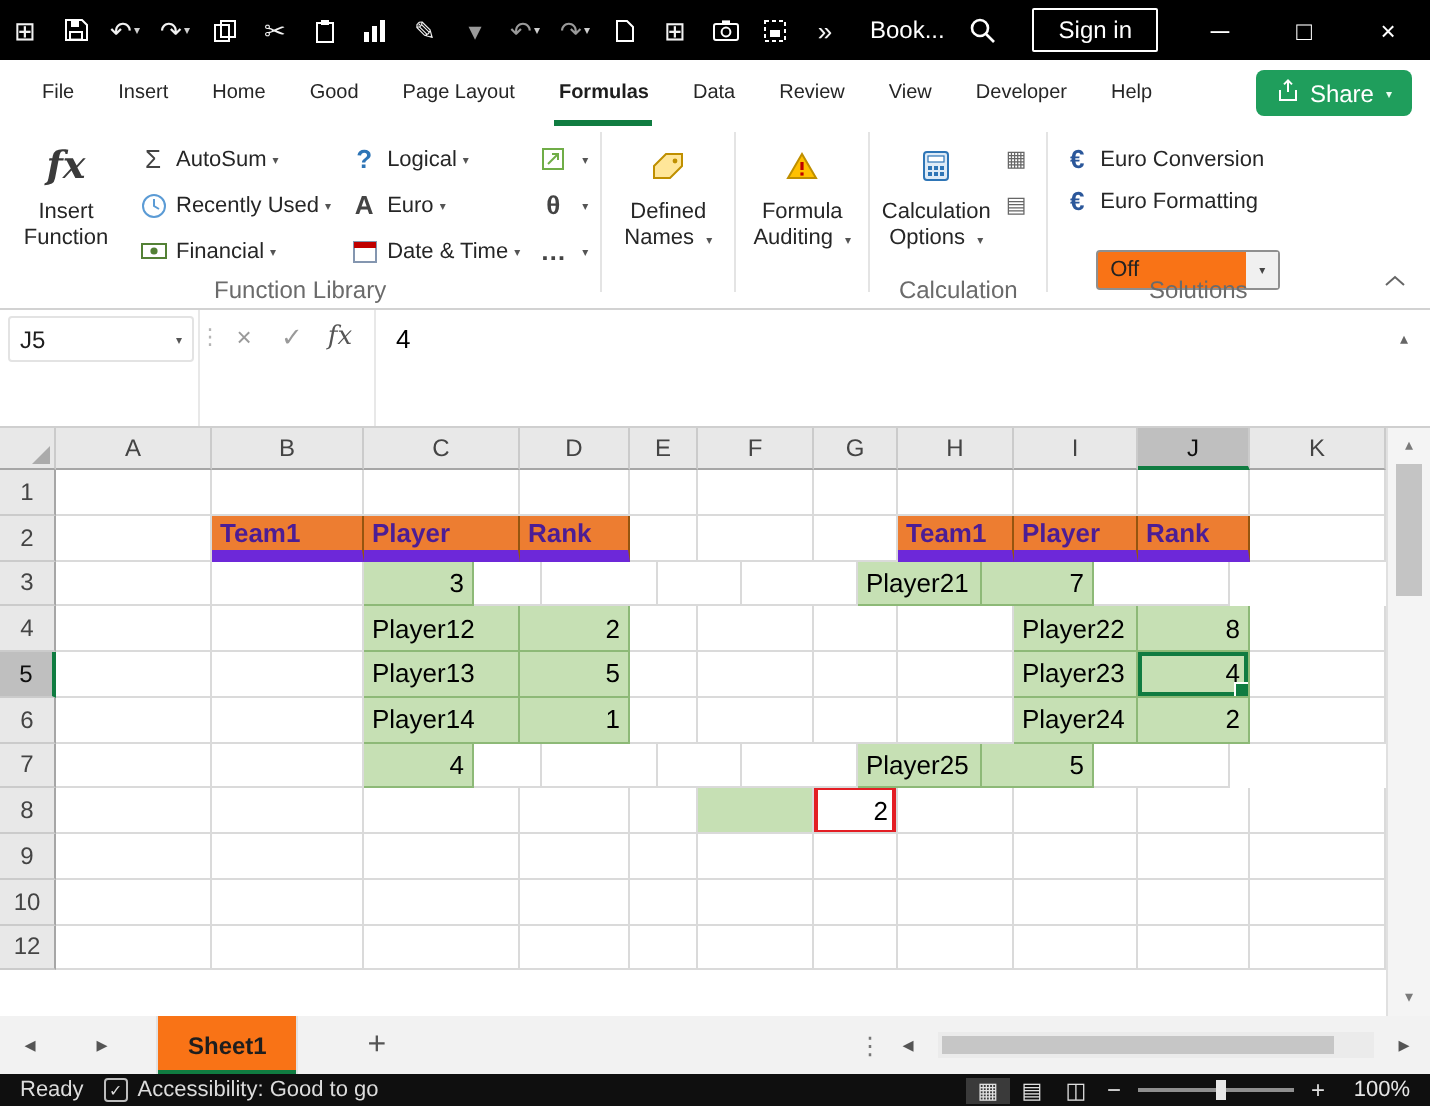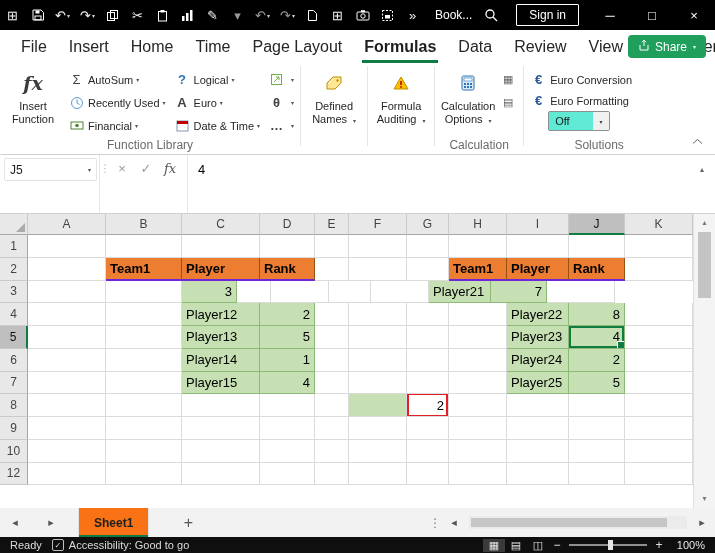--- a/index.html
+++ b/index.html
@@ -13,21 +13,21 @@
   .tbi{width:25px;height:30px;display:flex;align-items:center;justify-content:center;font-size:13px;color:#f2f2f2;flex:none}
   .tbi.dim{color:#9a9a9a}
   .tchev{font-size:6px;margin-left:1px;color:#cfcfcf}
   .tb-title{margin:0 6px 0 10px;white-space:nowrap;color:#fff;font-size:12px}
   .tb-spacer{flex:1}
   .signin{border:1px solid #fff;color:#fff;padding:3px 12px;font-size:12px;border-radius:1px;white-space:nowrap;margin-right:10px}
   .win-btn{width:42px;height:30px;display:flex;align-items:center;justify-content:center;font-size:13px;color:#fff;flex:none}
 
   
   .tabrow{position:absolute;top:30px;left:0;width:715px;height:33px;background:#fff;display:flex;align-items:stretch;padding-left:10px}
-  .tab{padding:13px 11px;display:flex;align-items:center;font-size:16px;color:#262626;position:relative;flex:none}
+  .tab{padding:13px 11px;display:flex;align-items:center;font-size:10px;color:#262626;position:relative;flex:none}
   .tab.active{font-weight:bold;color:#1e1e1e}
   .tab.active::after{content:"";position:absolute;left:9px;right:9px;bottom:0;height:3px;background:#107C41}
   .share-btn{position:absolute;right:9px;top:5px;background:#1F9E5C;color:#fff;border-radius:4px;
     display:flex;align-items:center;gap:5px;padding:4px 10px;font-size:12px}
   .share-btn .tchev{color:#eafff3}
 
   
   .ribbon{position:absolute;top:63px;left:0;width:715px;height:92px;background:#fff;border-bottom:1px solid #D2D2D2;display:flex}
   .rgroup{position:relative;height:100%;padding:3px 4px 15px 4px;display:flex;align-items:flex-start;flex:none}
   .glabel{position:absolute;bottom:2px;left:0;right:0;text-align:center;font-size:12px;color:#6b6b6b;white-space:nowrap}
@@ -35,22 +35,22 @@
   .bigbtn{display:flex;flex-direction:column;align-items:center;width:58px;min-height:72px;font-size:11px;color:#262626;
     text-align:center;line-height:1.18;padding-top:3px;flex:none}
   .bicon{height:28px;display:flex;align-items:center;justify-content:center;margin-bottom:3px}
   .blwrap{display:block;width:58px}
   .fxbig{font-family:"DejaVu Serif",serif;font-style:italic;font-size:19px;color:#3b3b3b;font-weight:bold}
   .flcol{display:flex;flex-direction:column;gap:2px;padding-top:3px;margin-left:4px}
   .smallbtn{display:flex;align-items:center;height:21px;font-size:11px;color:#262626;padding:0 2px;white-space:nowrap}
   .sicon{width:17px;display:flex;align-items:center;justify-content:center;margin-right:3px;font-size:13px;color:#444;flex:none}
   .chev{font-size:6px;color:#555;margin-left:3px}
   .minibtn{display:flex;align-items:center;justify-content:center;width:22px;height:21px;font-size:11px;color:#666}
-  .combo{width:62px;height:20px;border:1px solid #8f8f8f;background:#5eead4;display:flex;align-items:center;
-    justify-content:space-between;padding:0 0 0 6px;font-size:11px;color:#222;margin:0 0 0 20px;border-radius:2px}
+  .combo{width:92px;height:20px;border:1px solid #8f8f8f;background:#f97316;display:flex;align-items:center;
+    justify-content:space-between;padding:0 0 0 6px;font-size:11px;color:#222;margin:14px 0 0 20px;border-radius:2px}
   .combo-chev{width:16px;height:18px;display:flex;align-items:center;justify-content:center;background:#f0f0f0;font-size:6px;color:#444}
   .ribbon-collapse{position:absolute;right:12px;bottom:5px;color:#666}
 
   
   .fbar{position:absolute;top:155px;left:0;width:715px;height:59px;background:#fff;border-bottom:1px solid #CFCFCF;display:flex}
   .nb-area{width:100px;border-right:1px solid #E8E8E8;flex:none}
   .namebox{margin:3px 2px 0 4px;height:23px;display:flex;align-items:center;justify-content:space-between;
     padding:0 5px;font-size:12px;color:#1e1e1e;border:1px solid #E3E3E3;border-radius:2px}
   .fb-dots{width:10px;display:flex;align-items:flex-start;justify-content:center;padding-top:7px;color:#b5b5b5;font-size:11px;flex:none}
   .fb-btns{width:78px;display:flex;align-items:flex-start;padding-top:6px;border-right:1px solid #E8E8E8;flex:none}
@@ -68,21 +68,21 @@
     font-size:13px;color:#000;display:flex;align-items:center;padding:0 4px;background:#fff;overflow:hidden}
   .hc{position:relative;background:#E8E8E8;display:flex;align-items:center;justify-content:center;height:100%;
     font-size:12px;color:#444;border-right:1px solid #CBCBCB;border-bottom:1px solid #A6A6A6}
   .hc.sel{background:#BFBFBF;color:#0f0f0f;border-bottom:2px solid #107C41}
   .rh{background:#E8E8E8;display:flex;align-items:center;justify-content:center;height:100%;
     font-size:12px;color:#444;border-right:1px solid #A6A6A6;border-bottom:1px solid #CBCBCB}
   .rh.sel{background:#BFBFBF;color:#0f0f0f;border-right:2px solid #107C41}
   .w0{width:28px}.wa{width:78px}.wb{width:76px}.wc{width:78px}.wd{width:55px}.we{width:34px}
   .wf{width:58px}.wg{width:42px}.wh{width:58px}.wi{width:62px}.wj{width:56px}.wk{width:68px}
   .tri{position:absolute;right:2px;bottom:2px;width:0;height:0;border-left:9px solid transparent;border-bottom:9px solid #ABABAB}
-  .oc{background:#ED7D31;font-weight:bold;color:#000000;border-right:1px solid #95550F;border-bottom:2px solid #6d28d9}
+  .oc{background:#ED7D31;font-weight:bold;color:#4c1d95;border-right:1px solid #95550F;border-bottom:6px solid #6d28d9}
   .g2{background:#C6E0B4;border-right:1px solid #8DB977;border-bottom:1px solid #8DB977}
   .gfill{background:#C6E0B4}
   .ra{justify-content:flex-end}
   .selcell{box-shadow:inset 0 0 0 2px #107C41;z-index:2}
   .selcell::after{content:"";position:absolute;right:-1px;bottom:-1px;width:6px;height:6px;background:#107C41;border:1px solid #fff;z-index:4}
   .redframe{position:absolute;left:-1px;top:-2px;right:-1px;bottom:-2px;border:3px solid #E31E24;z-index:3;pointer-events:none}
 
   
   .vscroll{position:absolute;top:214px;left:693px;width:22px;height:294px;background:#F4F4F4;border-left:1px solid #E0E0E0}
   .vs-arrow{height:16px;display:flex;align-items:center;justify-content:center;color:#7a7a7a;font-size:8px}
@@ -184,21 +184,21 @@
   <button class="signin">Sign in</button>
   <span class="win-btn">─</span>
   <span class="win-btn">□</span>
   <span class="win-btn">×</span>
 </div>
 
 <div class="tabrow">
   <span class="tab">File</span>
   <span class="tab">Insert</span>
   <span class="tab">Home</span>
-  <span class="tab">Time</span>
+  <span class="tab">Good</span>
   <span class="tab">Page Layout</span>
   <span class="tab active">Formulas</span>
   <span class="tab">Data</span>
   <span class="tab">Review</span>
   <span class="tab">View</span>
   <span class="tab">Developer</span>
   <span class="tab">Help</span>
   <button class="share-btn">
     <span><svg width="12" height="12">
           <path d="M2 6 v5 h8 V6" fill="none" stroke="#fff"></path>
@@ -490,21 +490,20 @@
       <div class="gc wh"></div>
     <div class="gc wi g2">Player24</div>
     <div class="gc wj g2 ra">2</div>
     <div class="gc wk"></div>
   </div>
 
   <div class="grow">
     <div class="rh w0">7</div>
     <div class="gc wa"></div>
       <div class="gc wb"></div>
-    <div class="gc wc g2">Player15</div>
     <div class="gc wd g2 ra">4</div>
     <div class="gc we"></div>
       <div class="gc wf"></div>
       <div class="gc wg"></div>
       <div class="gc wh"></div>
     <div class="gc wi g2">Player25</div>
     <div class="gc wj g2 ra">5</div>
     <div class="gc wk"></div>
   </div>
 

